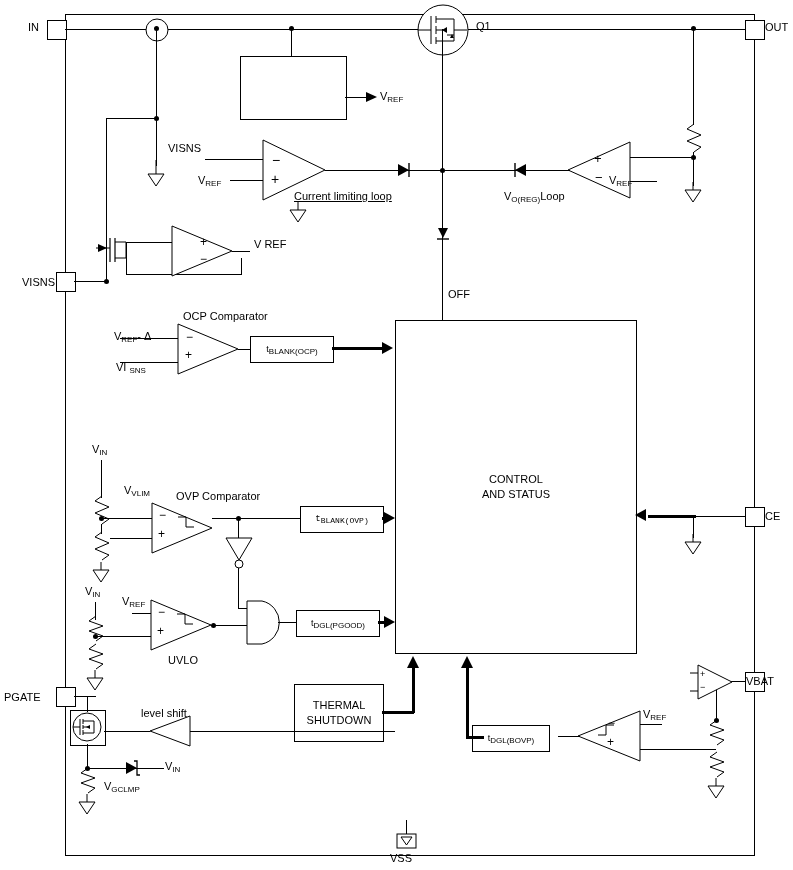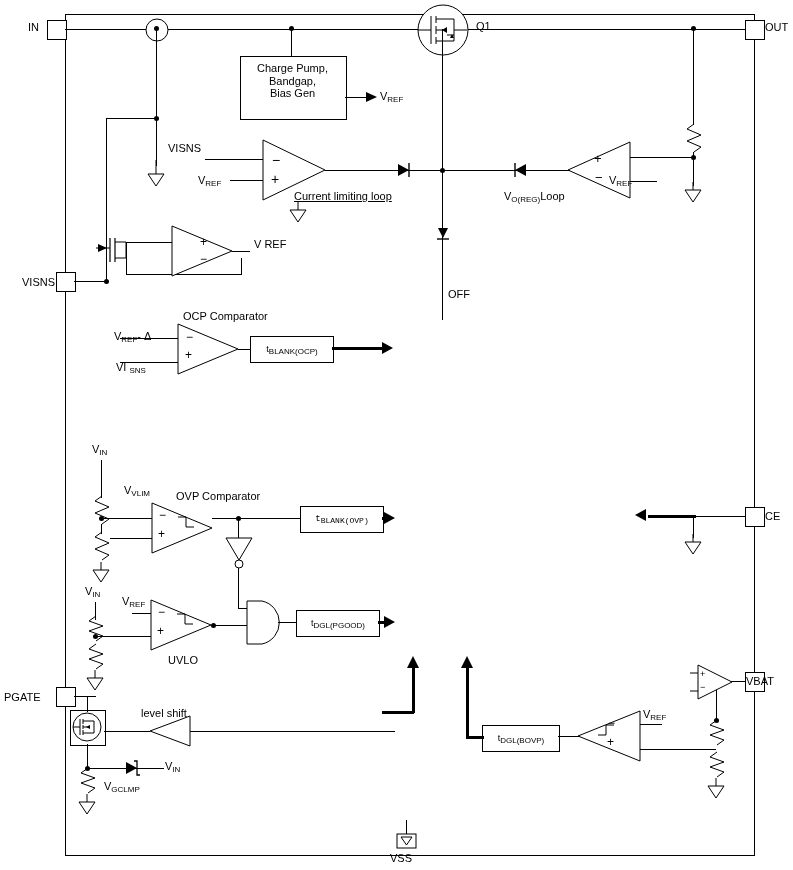--- a/index.html
+++ b/index.html
@@ -85,21 +85,20 @@
     <polygon points="4,4 14,4 9,14" fill="#000"></polygon>
     <line x1="3" y1="15" x2="15" y2="15" stroke="#000" stroke-width="1.4"></line>
   </svg>
 
   <div class="dot" style="left:154px;top:26px;"></div>
   <div class="vline" style="left:156px;top:29px;height:137px;"></div>
   <div class="dot" style="left:289px;top:26px;"></div>
   <div class="vline" style="left:291px;top:29px;height:27px;"></div>
 
   <div class="box" style="left:240px;top:56px;width:105px;height:62px;"></div>
-  <div class="lbl c" style="left:240px;top:62px;width:105px;">Charge Pump,<br>Bandgap,<br>Bias Gen</div>
   <div class="hline" style="left:345px;top:97px;width:26px;"></div>
   <svg style="left:366px;top:91px;width:14px;height:13px;">
     <polygon points="0,1 11,6 0,11" fill="#000"></polygon>
   </svg>
   <div class="lbl" style="left:380px;top:90px;">V<sub>REF</sub></div>
 
   <svg style="left:146px;top:160px;width:20px;height:36px;">
     <line x1="10" y1="0" x2="10" y2="14" stroke="#000"></line>
     <polygon points="2,14 18,14 10,26" fill="none" stroke="#000"></polygon>
   </svg>
@@ -196,20 +195,23 @@
   <div class="hline" style="left:238px;top:349px;width:12px;"></div>
 
   <div class="blankbox" style="left:250px;top:336px;width:82px;height:25px;">
     <span>t<sub>BLANK(OCP)</sub></span>
   </div>
   <div class="hline thick" style="left:332px;top:347px;width:57px;"></div>
   <svg style="left:382px;top:342px;width:14px;height:14px;">
     <polygon points="0,0 11,6 0,12" fill="#000"></polygon>
   </svg>
 
+  <div class="ctrlbox" style="left:395px;top:320px;width:240px;height:332px;">
+    <div>CONTROL<br>AND STATUS</div>
+  </div>
 
   <div class="hline" style="left:693px;top:516px;width:52px;"></div>
   <div class="hline thick" style="left:648px;top:515px;width:48px;"></div>
   <svg style="left:634px;top:509px;width:14px;height:14px;">
     <polygon points="12,0 1,6 12,12" fill="#000"></polygon>
   </svg>
   <div class="vline" style="left:693px;top:516px;height:22px;"></div>
   <svg style="left:683px;top:534px;width:20px;height:26px;">
     <line x1="10" y1="0" x2="10" y2="8" stroke="#000"></line>
     <polygon points="2,8 18,8 10,20" fill="none" stroke="#000"></polygon>
@@ -292,27 +294,30 @@
   <div class="hline" style="left:278px;top:622px;width:18px;"></div>
 
   <div class="blankbox" style="left:296px;top:610px;width:82px;height:25px;">
     <span>t<sub>DGL(PGOOD)</sub></span>
   </div>
   <div class="hline thick" style="left:378px;top:621px;width:10px;"></div>
   <svg style="left:384px;top:616px;width:14px;height:14px;">
     <polygon points="0,0 11,6 0,12" fill="#000"></polygon>
   </svg>
 
+  <div class="ctrlbox" style="left:294px;top:684px;width:88px;height:56px;">
+    <div>THERMAL<br>SHUTDOWN</div>
+  </div>
   <div class="hline thick" style="left:382px;top:711px;width:32px;"></div>
   <div class="vline thick" style="left:412px;top:668px;height:45px;"></div>
   <svg style="left:406px;top:655px;width:16px;height:16px;">
     <polygon points="1,13 7,1 13,13" fill="#000"></polygon>
   </svg>
 
-  <div class="blankbox" style="left:482px;top:725px;width:76px;height:25px;">
+  <div class="blankbox" style="left:472px;top:725px;width:76px;height:25px;">
     <span>t<sub>DGL(BOVP)</sub></span>
   </div>
   <div class="vline thick" style="left:466px;top:668px;height:70px;"></div>
   <div class="hline thick" style="left:466px;top:736px;width:18px;"></div>
   <svg style="left:460px;top:655px;width:16px;height:16px;">
     <polygon points="1,13 7,1 13,13" fill="#000"></polygon>
   </svg>
 
   <svg style="left:578px;top:711px;width:62px;height:52px;">
     <polygon points="62,0 62,50 0,25" fill="#fff" stroke="#000" stroke-width="1"></polygon>

